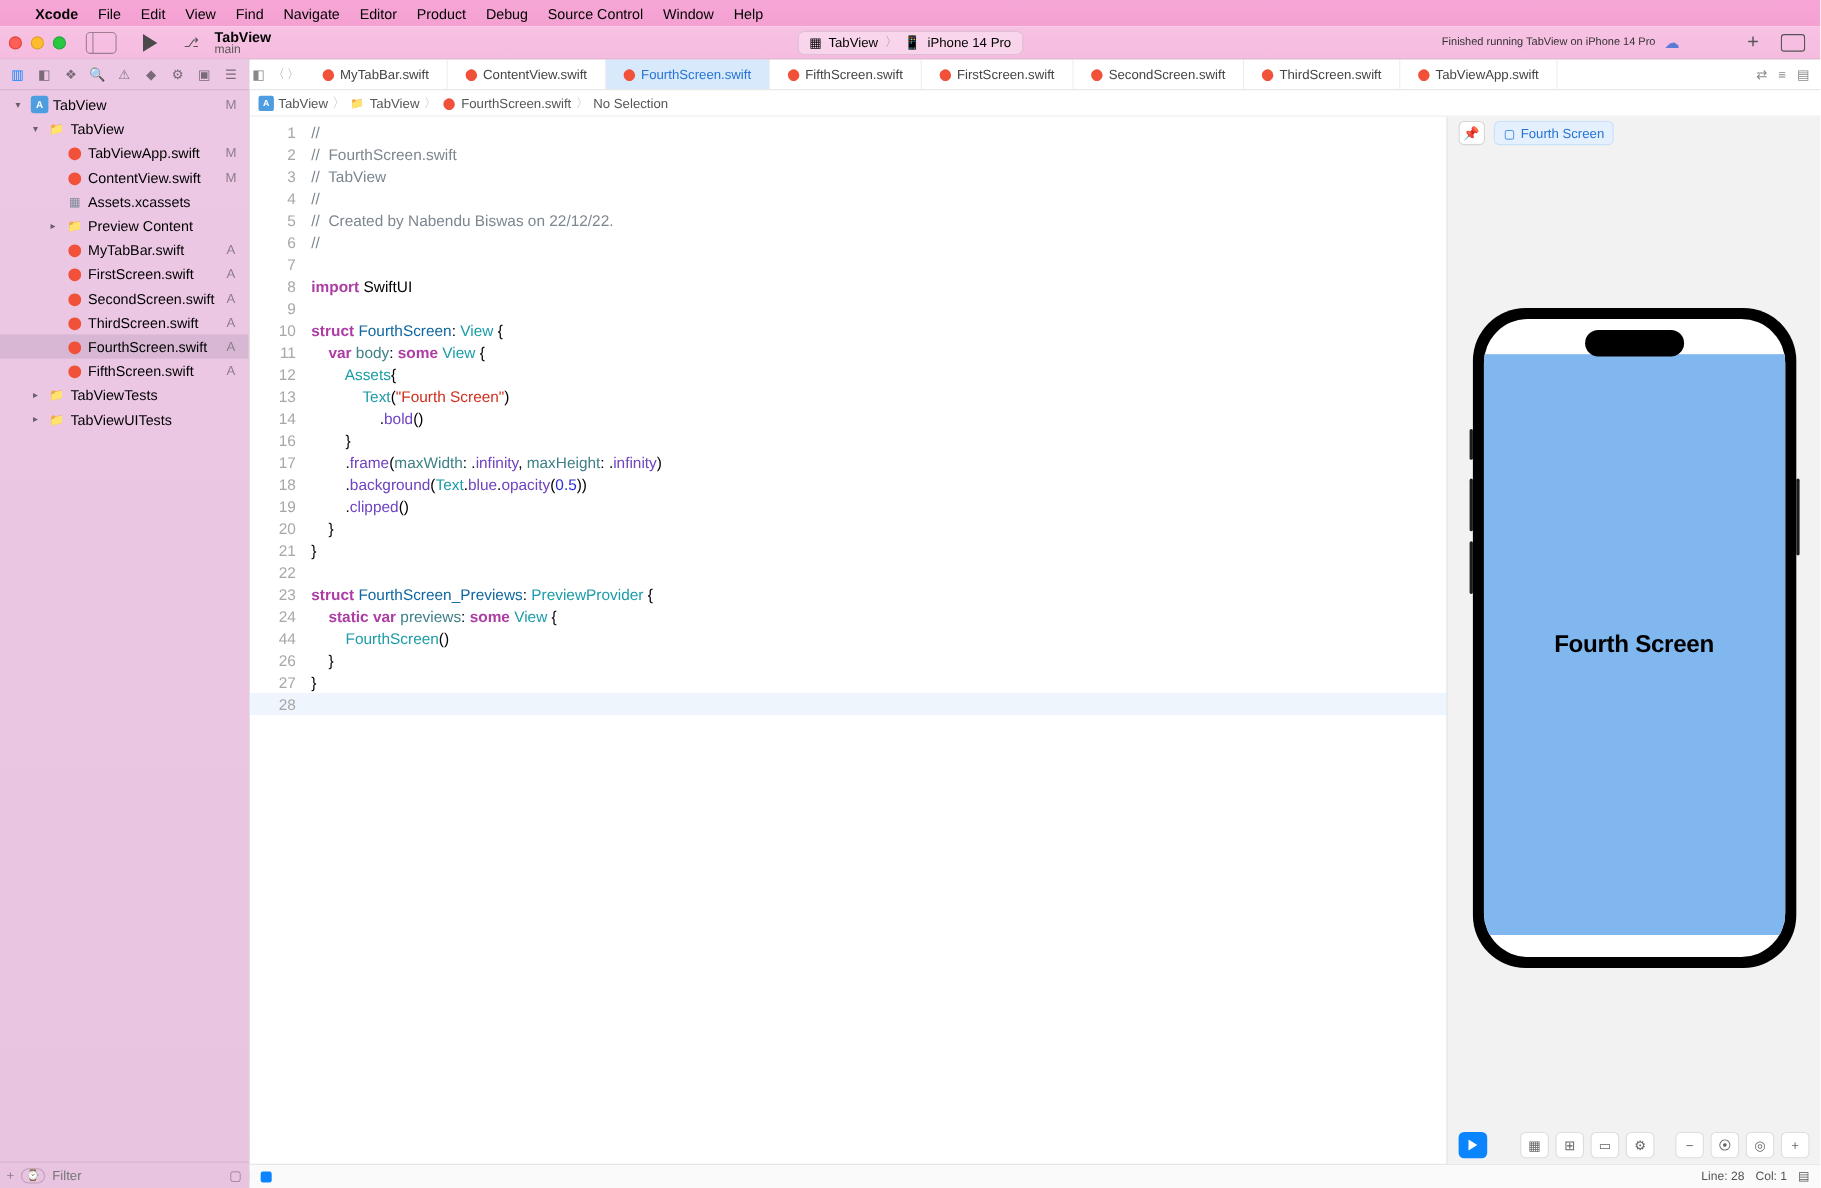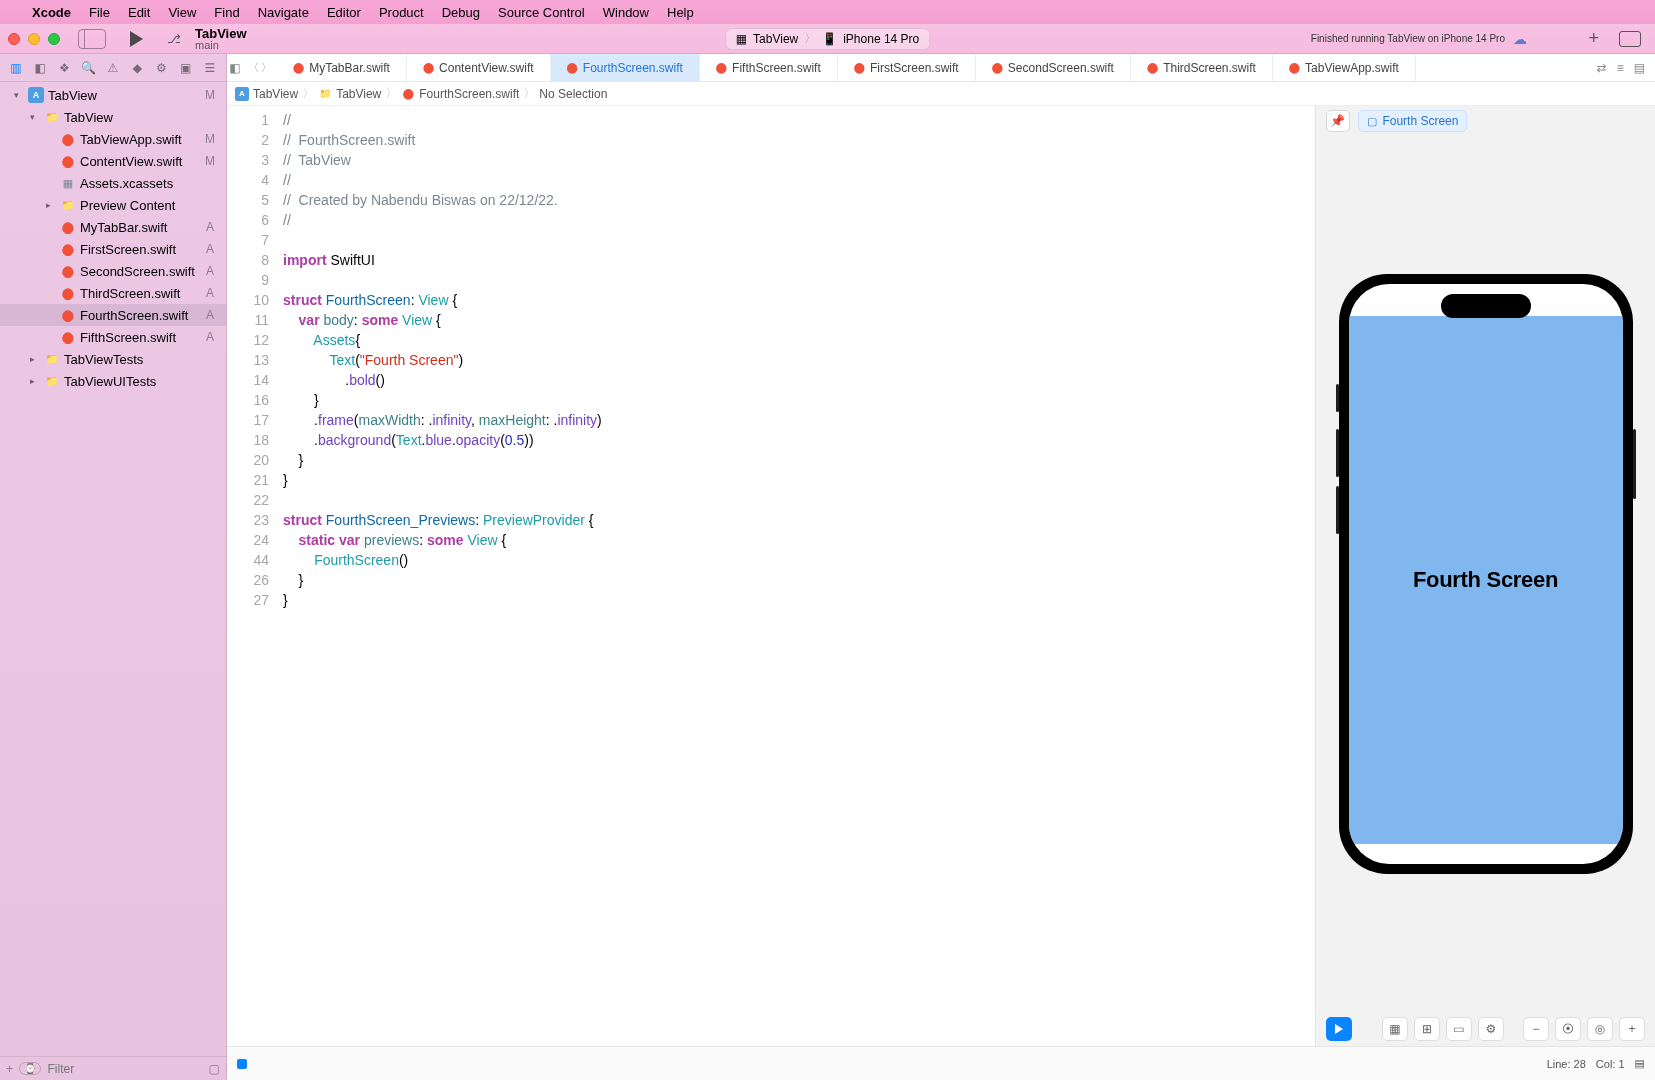--- a/index.html
+++ b/index.html
@@ -113,21 +113,21 @@
 .screen-main .txt { font-weight: 800; font-size: 22px; color: #000; letter-spacing: -0.3px; }
 .screen-bottom-white { height: 20px; }
 
 .canvas-bottom { height: 34px; display: flex; align-items: center; justify-content: space-between; padding: 0 10px; }
 .canvas-bottom .left, .canvas-bottom .right { display: flex; gap: 6px; }
 .cbtn { width: 26px; height: 24px; border: 1px solid #ddd; border-radius: 5px; background: #fff; display: flex; align-items: center; justify-content: center; font-size: 12px; color: #666; }
 .cbtn.play { border: none; background: #0a84ff; color: #fff; }
 .cbtn.play .tri { width:0; height:0; border-top:5px solid transparent; border-bottom:5px solid transparent; border-left:8px solid #fff;}
 
 
-.statusbar { height: 34px; border-top: 1px solid #e5e5e5; background: #fafafa; display: flex; align-items: center; padding: 0 10px; font-size: 11px; color: #555; justify-content: space-between; }
+.statusbar { height: 22px; border-top: 1px solid #e5e5e5; background: #fafafa; display: flex; align-items: center; padding: 0 10px; font-size: 11px; color: #555; justify-content: space-between; }
 .statusbar .left-sb{ display:flex; align-items:center; gap:6px;}
 .statusbar .blue-sq { width:10px; height:10px; background:#0a84ff; border-radius:2px;}
 .statusbar .right-sb { display:flex; align-items:center; gap:10px;}
 </style>
 </head>
 <body>
 
 <div class="menubar">
   <span class="apple"></span>
   <span class="appname">Xcode</span>
@@ -427,20 +427,24 @@
           </div>
           <div class="code-line">
             <div class="gutter">17</div>
             <div class="ln">        .<span class="c-func">frame</span>(<span class="c-attr">maxWidth</span>: .<span class="c-func">infinity</span>, <span class="c-attr">maxHeight</span>: .<span class="c-func">infinity</span>)</div>
           </div>
           <div class="code-line">
             <div class="gutter">18</div>
             <div class="ln">        .<span class="c-func">background</span>(<span class="c-type2">Text</span>.<span class="c-func">blue</span>.<span class="c-func">opacity</span>(<span class="c-num">0.5</span>))</div>
           </div>
           <div class="code-line">
+            <div class="gutter">19</div>
+            <div class="ln">        .<span class="c-func">clipped</span>()</div>
+          </div>
+          <div class="code-line">
             <div class="gutter">20</div>
             <div class="ln">    }</div>
           </div>
           <div class="code-line">
             <div class="gutter">21</div>
             <div class="ln">}</div>
           </div>
           <div class="code-line">
             <div class="gutter">22</div>
             <div class="ln"></div>
@@ -457,20 +461,24 @@
             <div class="gutter">44</div>
             <div class="ln">        <span class="c-type2">FourthScreen</span>()</div>
           </div>
           <div class="code-line">
             <div class="gutter">26</div>
             <div class="ln">    }</div>
           </div>
           <div class="code-line">
             <div class="gutter">27</div>
             <div class="ln">}</div>
+          </div>
+          <div class="code-line cursor">
+            <div class="gutter">28</div>
+            <div class="ln"></div>
           </div>
         </div>
 
       <div class="canvas">
         <div class="canvas-top">
           <div class="pin-btn">📌</div>
           <div class="preview-pill">
             <span class="picon">▢</span>
             <span>Fourth Screen</span>
           </div>

